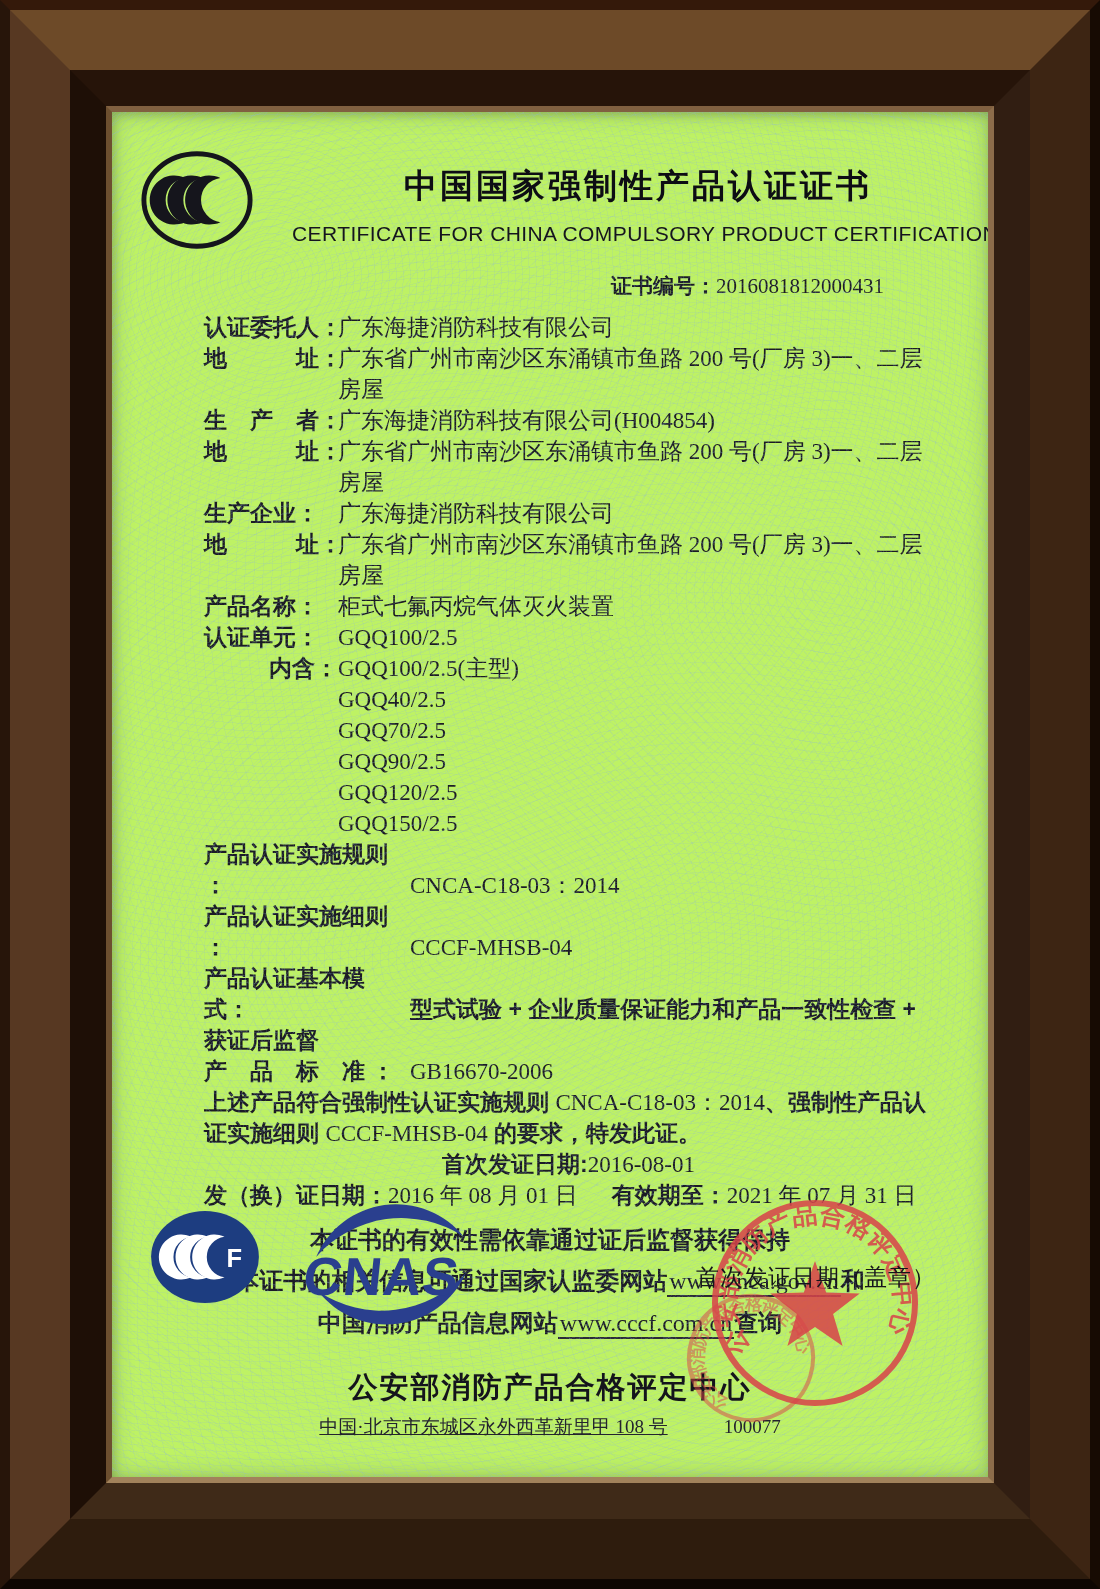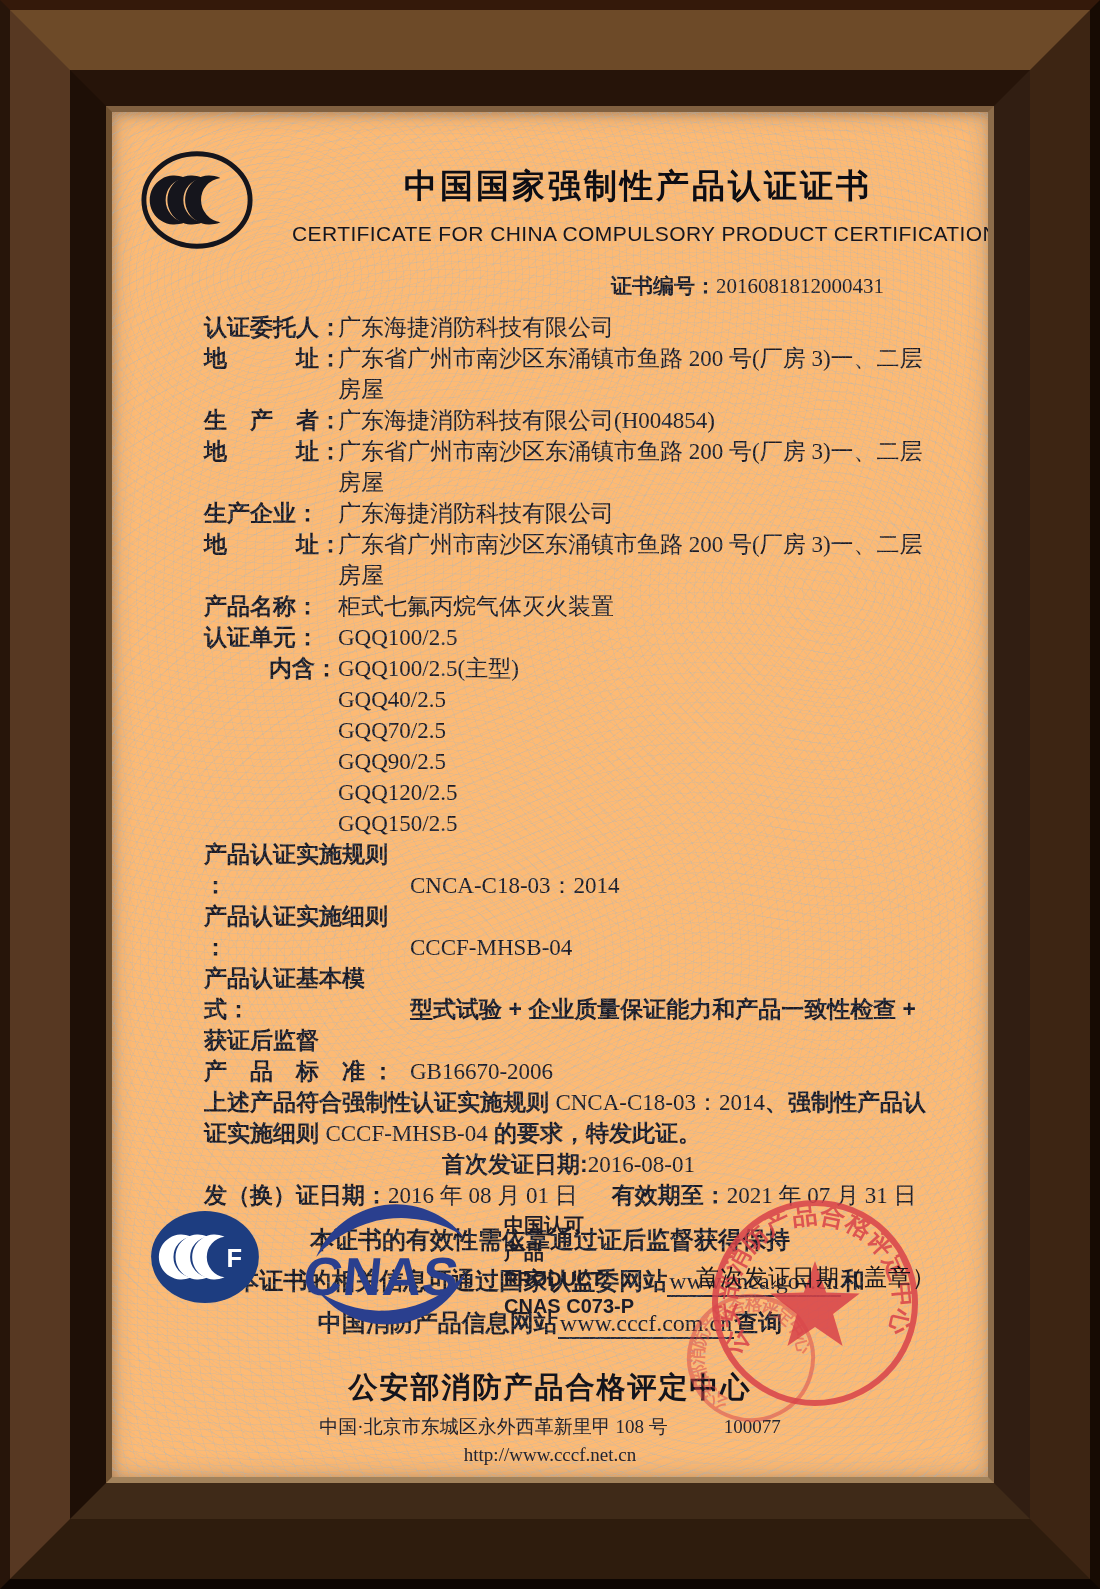--- a/index.html
+++ b/index.html
@@ -17,21 +17,21 @@
   .frame-main  { width:100%; height:100%; border:60px solid;
                  border-color:#6d4a28 #3d2513 #2e1c0d #573822; }
   .frame-bevel { width:100%; height:100%; border:36px solid;
                  border-color:#261409 #311e12 #3f2a18 #1e0f06; }
   .frame-lip   { width:100%; height:100%; border:6px solid;
                  border-color:#806040 #8c6c4a #a2825b #6d4f2f; }
 
   
   .paper {
     position:relative; width:100%; height:100%;
-    background:#fdba74; color:#1b1b26; overflow:hidden;
+    background:#bef264; color:#1b1b26; overflow:hidden;
     box-shadow: inset 0 0 22px rgba(40,60,90,.28), inset 2px 3px 8px rgba(20,30,50,.18);
   }
   .paper::before {
     content:""; position:absolute; inset:0; pointer-events:none;
     background:
       repeating-radial-gradient(circle at 18% 12%, rgba(140,180,215,.16) 0 1px, transparent 1px 7px),
       repeating-radial-gradient(circle at 82% 35%, rgba(140,180,215,.14) 0 1px, transparent 1px 9px),
       repeating-radial-gradient(circle at 38% 62%, rgba(140,180,215,.14) 0 1px, transparent 1px 8px),
       repeating-radial-gradient(circle at 68% 88%, rgba(140,180,215,.15) 0 1px, transparent 1px 10px);
   }
@@ -71,21 +71,21 @@
   .cnas-logo { position:absolute; left:190px; top:1084px; }
   .cnas-caption { position:absolute; left:392px; top:1100px; font-size:20px; line-height:27px;
                   font-weight:700; color:#1d1d28; }
   .cnas-caption .en { font-weight:700; font-family:"Liberation Sans", sans-serif; }
   .seal { position:absolute; left:568px; top:1056px; z-index:1; }
   .seal-label { position:absolute; left:584px; top:1150px; width:286px; z-index:2;
                 font-size:23px; letter-spacing:1px; color:#15151c; white-space:nowrap; }
   .org-name { position:absolute; left:0; right:0; top:1256px; text-align:center;
               font-size:29px; font-weight:700; letter-spacing:2px; color:#14141c; }
   .org-addr { position:absolute; left:0; right:0; top:1302px; text-align:center;
-              font-size:19px; font-family:"Liberation Serif", serif; color:#23232e; }
+              font-size:19px; font-family:"Liberation Serif", serif; color:#23232e;text-decoration:underline; }
   .org-addr .post { display:inline-block; margin-left:56px; }
   .org-site { position:absolute; left:0; right:0; top:1332px; text-align:center;
               font-size:19px; font-family:"Liberation Serif", serif; color:#23232e; }
 </style>
 </head>
 <body>
 
 <div class="scene">
  <div class="frame-edge">
   <div class="frame-main">
@@ -206,26 +206,20 @@
         <use href="#cres2" transform="translate(68,50) scale(0.92)" fill="#ffffff"></use>
         <text x="88" y="60" font-size="26" font-weight="bold" fill="#ffffff" text-anchor="middle" font-family="Liberation Sans, sans-serif">F</text>
       </svg>
 
       <svg class="cnas-logo" width="178" height="136" viewBox="0 0 176 134">
         <path d="M 14 60 A 86 86 0 0 1 160 40 A 112 112 0 0 0 14 60 Z" fill="#2a3f8e"></path>
         <path d="M 162 76 A 86 86 0 0 1 16 94 A 112 112 0 0 0 162 76 Z" fill="#2a3f8e"></path>
         <text x="10" y="98" font-size="53" font-weight="bold" fill="#2a3f8e" letter-spacing="1" font-family="Liberation Sans, sans-serif" transform="skewX(-6)">CNAS</text>
       </svg>
 
-      <div class="cnas-caption">
-        <div>中国认可</div>
-        <div>产品</div>
-        <div class="en">PRODUCT</div>
-        <div class="en">CNAS C073-P</div>
-      </div>
 
       <svg class="seal" width="272" height="290" viewBox="0 0 272 290">
         <defs>
           <path id="arcMain" d="M 69.5 180.9 A 80 80 0 1 1 200.5 180.9" fill="none"></path>
           <path id="arcSub" d="M -39.3 27.5 A 48 48 0 1 1 39.3 27.5" fill="none"></path>
         </defs>
         <g opacity="0.85">
           <circle cx="135" cy="135" r="100" fill="none" stroke="#d8434a" stroke-width="6"></circle>
           <path d="M135,93 L146.2,124.6 L179.7,125.5 L153.1,145.9 L162.6,178 L135,159 L107.4,178 L116.9,145.9 L90.3,125.5 L123.8,124.6 Z" fill="#d8434a"></path>
           <text font-size="25" font-weight="bold" fill="#d8434a" font-family="Liberation Serif, serif">
@@ -239,20 +233,19 @@
           </text>
         </g>
       </svg>
 
       <div class="seal-label">首次发证日期（盖章）</div>
 
       <div class="org-name">公安部消防产品合格评定中心</div>
       <div class="org-addr">
         <span>中国·北京市东城区永外西革新里甲 108 号</span><span class="post">100077</span>
       </div>
-      <div class="org-site">http://www.cccf.net.cn</div>
 
      </div>
     </div>
    </div>
   </div>
  </div>
 </div>
 
 </body></html>

